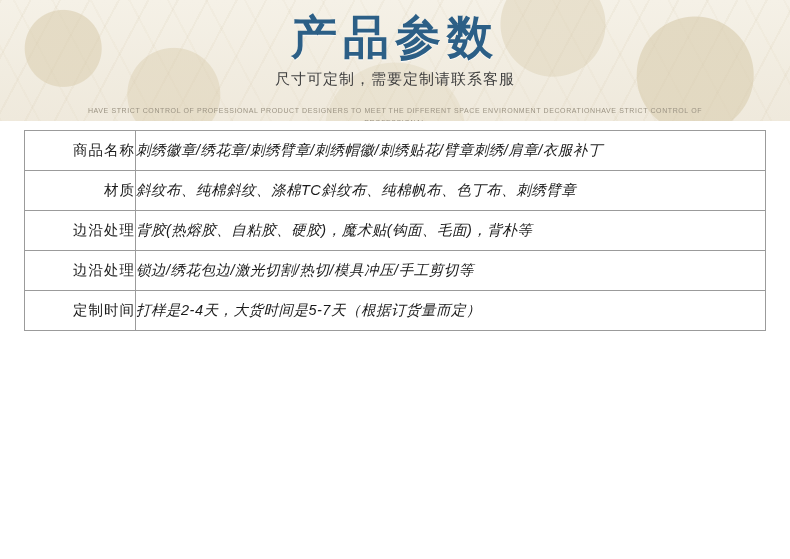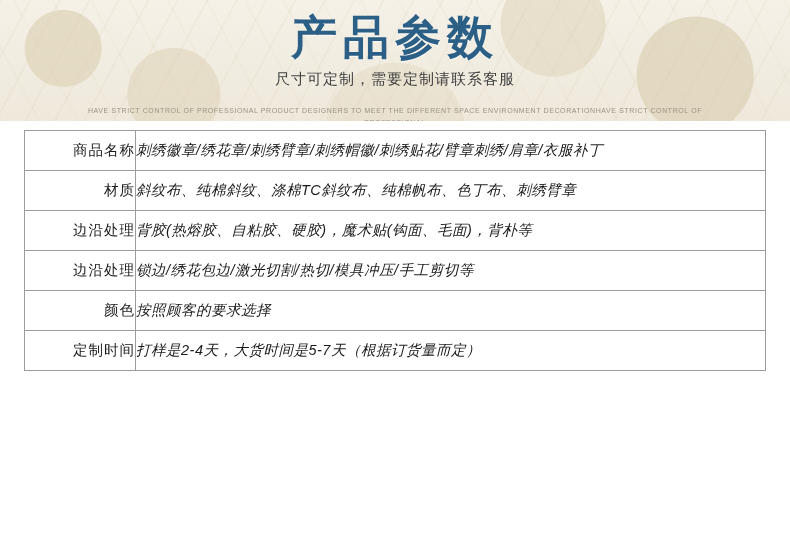--- a/index.html
+++ b/index.html
@@ -139,24 +139,20 @@
         </tr>
         <tr>
           <td class="key">边沿处理</td>
           <td class="val">背胶(热熔胶、自粘胶、硬胶)，魔术贴(钩面、毛面)，背朴等</td>
         </tr>
         <tr>
           <td class="key">边沿处理</td>
           <td class="val">锁边/绣花包边/激光切割/热切/模具冲压/手工剪切等</td>
         </tr>
         <tr>
-          <td class="key">颜色</td>
-          <td class="val">按照顾客的要求选择</td>
-        </tr>
-        <tr>
           <td class="key">定制时间</td>
           <td class="val">打样是2-4天，大货时间是5-7天（根据订货量而定）</td>
         </tr>
       </tbody>
     </table>
   </div>
 
 </div>
 
 </body></html>

